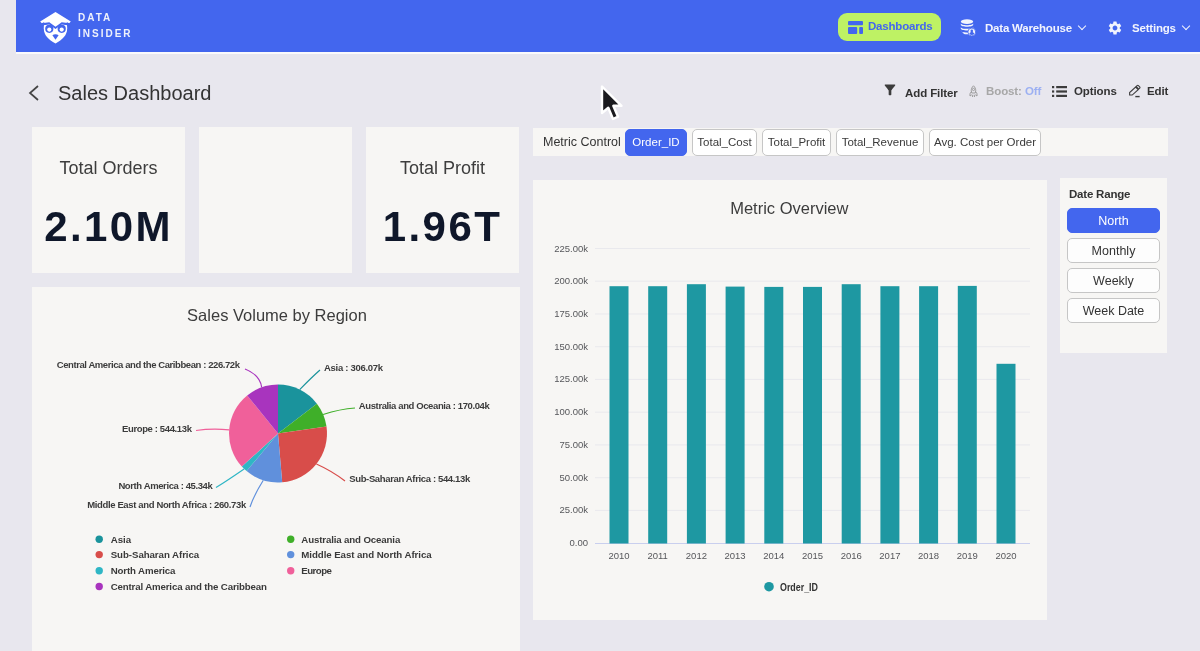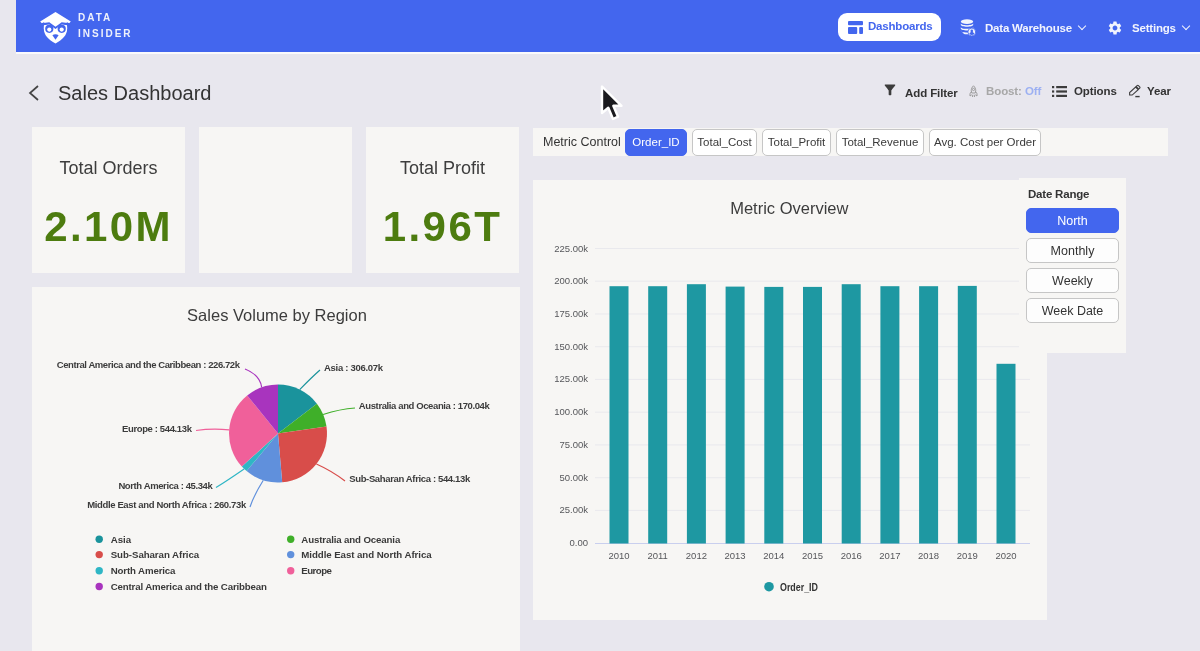--- a/index.html
+++ b/index.html
@@ -2,39 +2,39 @@
 <html><head>
 <meta charset="utf-8">
 <style>
 * { margin:0; padding:0; box-sizing:border-box; }
 html,body { width:1200px; height:651px; overflow:hidden; }
 body { font-family:"Liberation Sans", sans-serif; background:#e8e7ee; position:relative; }
 .abs { position:absolute; }
 
 #hdr { position:absolute; left:16px; top:0; width:1200px; height:54px; background:#4366ee; border-bottom:2px solid #fafafc; }
 #logo-text { position:absolute; left:62px; top:10px; color:#eef1fb; font-size:10px; font-weight:bold; letter-spacing:2px; line-height:15.5px; }
-.hbtn { position:absolute; left:822px; top:13px; width:103px; height:28px; background:#ffffff; border-radius:9px;padding-left:7px; }
+.hbtn { position:absolute; left:822px; top:13px; width:103px; height:28px; background:#bef264; border-radius:9px;padding-left:7px; }
 .hbtn span { position:absolute; left:30px; top:7px; color:#4366ee; font-weight:bold; font-size:11.5px; letter-spacing:-0.2px; }
 .hitem { position:absolute; top:0; height:55px; display:flex; align-items:center; color:#f2f4fd; font-size:11.5px; font-weight:bold; letter-spacing:-0.2px; }
 .chev { width:6px; height:6px; border-right:1.7px solid #f2f4fd; border-bottom:1.7px solid #f2f4fd; transform:rotate(45deg); display:inline-block; margin-left:7px; margin-top:-3px; }
 
 #title { position:absolute; left:58px; top:82px; font-size:20px; color:#333; }
 .tbar-item { position:absolute; top:83px; height:16px; display:flex; align-items:center; font-size:11.5px; font-weight:bold; letter-spacing:-0.1px; color:#333; }
 
 .card { position:absolute; background:#f7f6f4; }
 .kpi { width:153px; height:146px; top:127px; text-align:center; }
 .kpi .t { position:absolute; top:31px; width:100%; font-size:18px; color:#3d3d3d; }
-.kpi .v { position:absolute; top:76px; width:100%; font-size:42px; font-weight:bold; color:#4d7c0f; letter-spacing:2.4px; }
+.kpi .v { position:absolute; top:76px; width:100%; font-size:42px; font-weight:bold; color:#0f172a; letter-spacing:2.4px; }
 
 #mc { left:533px; top:128px; width:635px; height:28px; display:flex; align-items:center; }
 #mc .lbl { font-size:12.5px; color:#333; margin-left:10px; width:82px; white-space:nowrap; }
 .pill { height:27px; border:1px solid #c6c6c6; background:#fff; border-radius:5px; color:#3a3a3a; font-size:11.5px; display:flex; align-items:center; justify-content:center; margin-right:5px; flex-shrink:0; }
 .pill.sel { background:#4366ee; border-color:#4366ee; color:#fff; }
 
-#dr { left:1019px; top:178px; width:107px; height:175px; }
+#dr { left:1060px; top:178px; width:107px; height:175px; }
 #dr .lbl { position:absolute; left:9px; top:10px; font-size:11.5px; color:#333; font-weight:bold; letter-spacing:-0.2px; }
 .drbtn { position:absolute; left:7px; width:93px; height:25px; border:1px solid #c6c6c6; background:#fdfdfd; border-radius:5px; color:#333; font-size:12.5px; display:flex; align-items:center; justify-content:center; }
 .drbtn.sel { background:#4366ee; border-color:#4366ee; color:#fff; }
 </style>
 </head>
 <body>
 
 <div id="hdr">
   <svg class="abs" style="left:24px;top:12px" width="31" height="32" viewBox="0 0 31 32">
     <path d="M15.5 0 L30.8 9.6 L29.2 11.2 L26 9.8 L5 9.8 L1.8 11.2 L0.2 9.6 Z" fill="#fff"></path>
@@ -113,21 +113,21 @@
         <rect x="4.2" y="8.8" width="10.8" height="2.2"></rect>
       </g>
     </svg>
   <span style="margin-left:7px">Options</span>
 </div>
 <div class="tbar-item" style="left:1128px;">
   <svg width="13" height="14" viewBox="0 0 24 25" fill="none" stroke="#3c3c3c" stroke-width="2">
       <path d="M14.06 5.19l4.75 4.75L7.75 20H3v-4.75L14.06 5.19zM16.8 2.45a1.7 1.7 0 0 1 2.4 0l2.35 2.35a1.7 1.7 0 0 1 0 2.4l-1.75 1.75-4.75-4.75 1.75-1.75z"></path>
       <path d="M13.5 22.8h8" stroke-width="2.6"></path>
     </svg>
-  <span style="margin-left:6px">Year</span>
+  <span style="margin-left:6px">Edit</span>
 </div>
 
 <div class="card kpi" style="left:32px;">
     <div class="t">Total Orders</div>
     <div class="v">2.10M</div>
   </div>
 <div class="card kpi" style="left:199px;">
   </div>
 <div class="card kpi" style="left:366px;">
     <div class="t">Total Profit</div>

